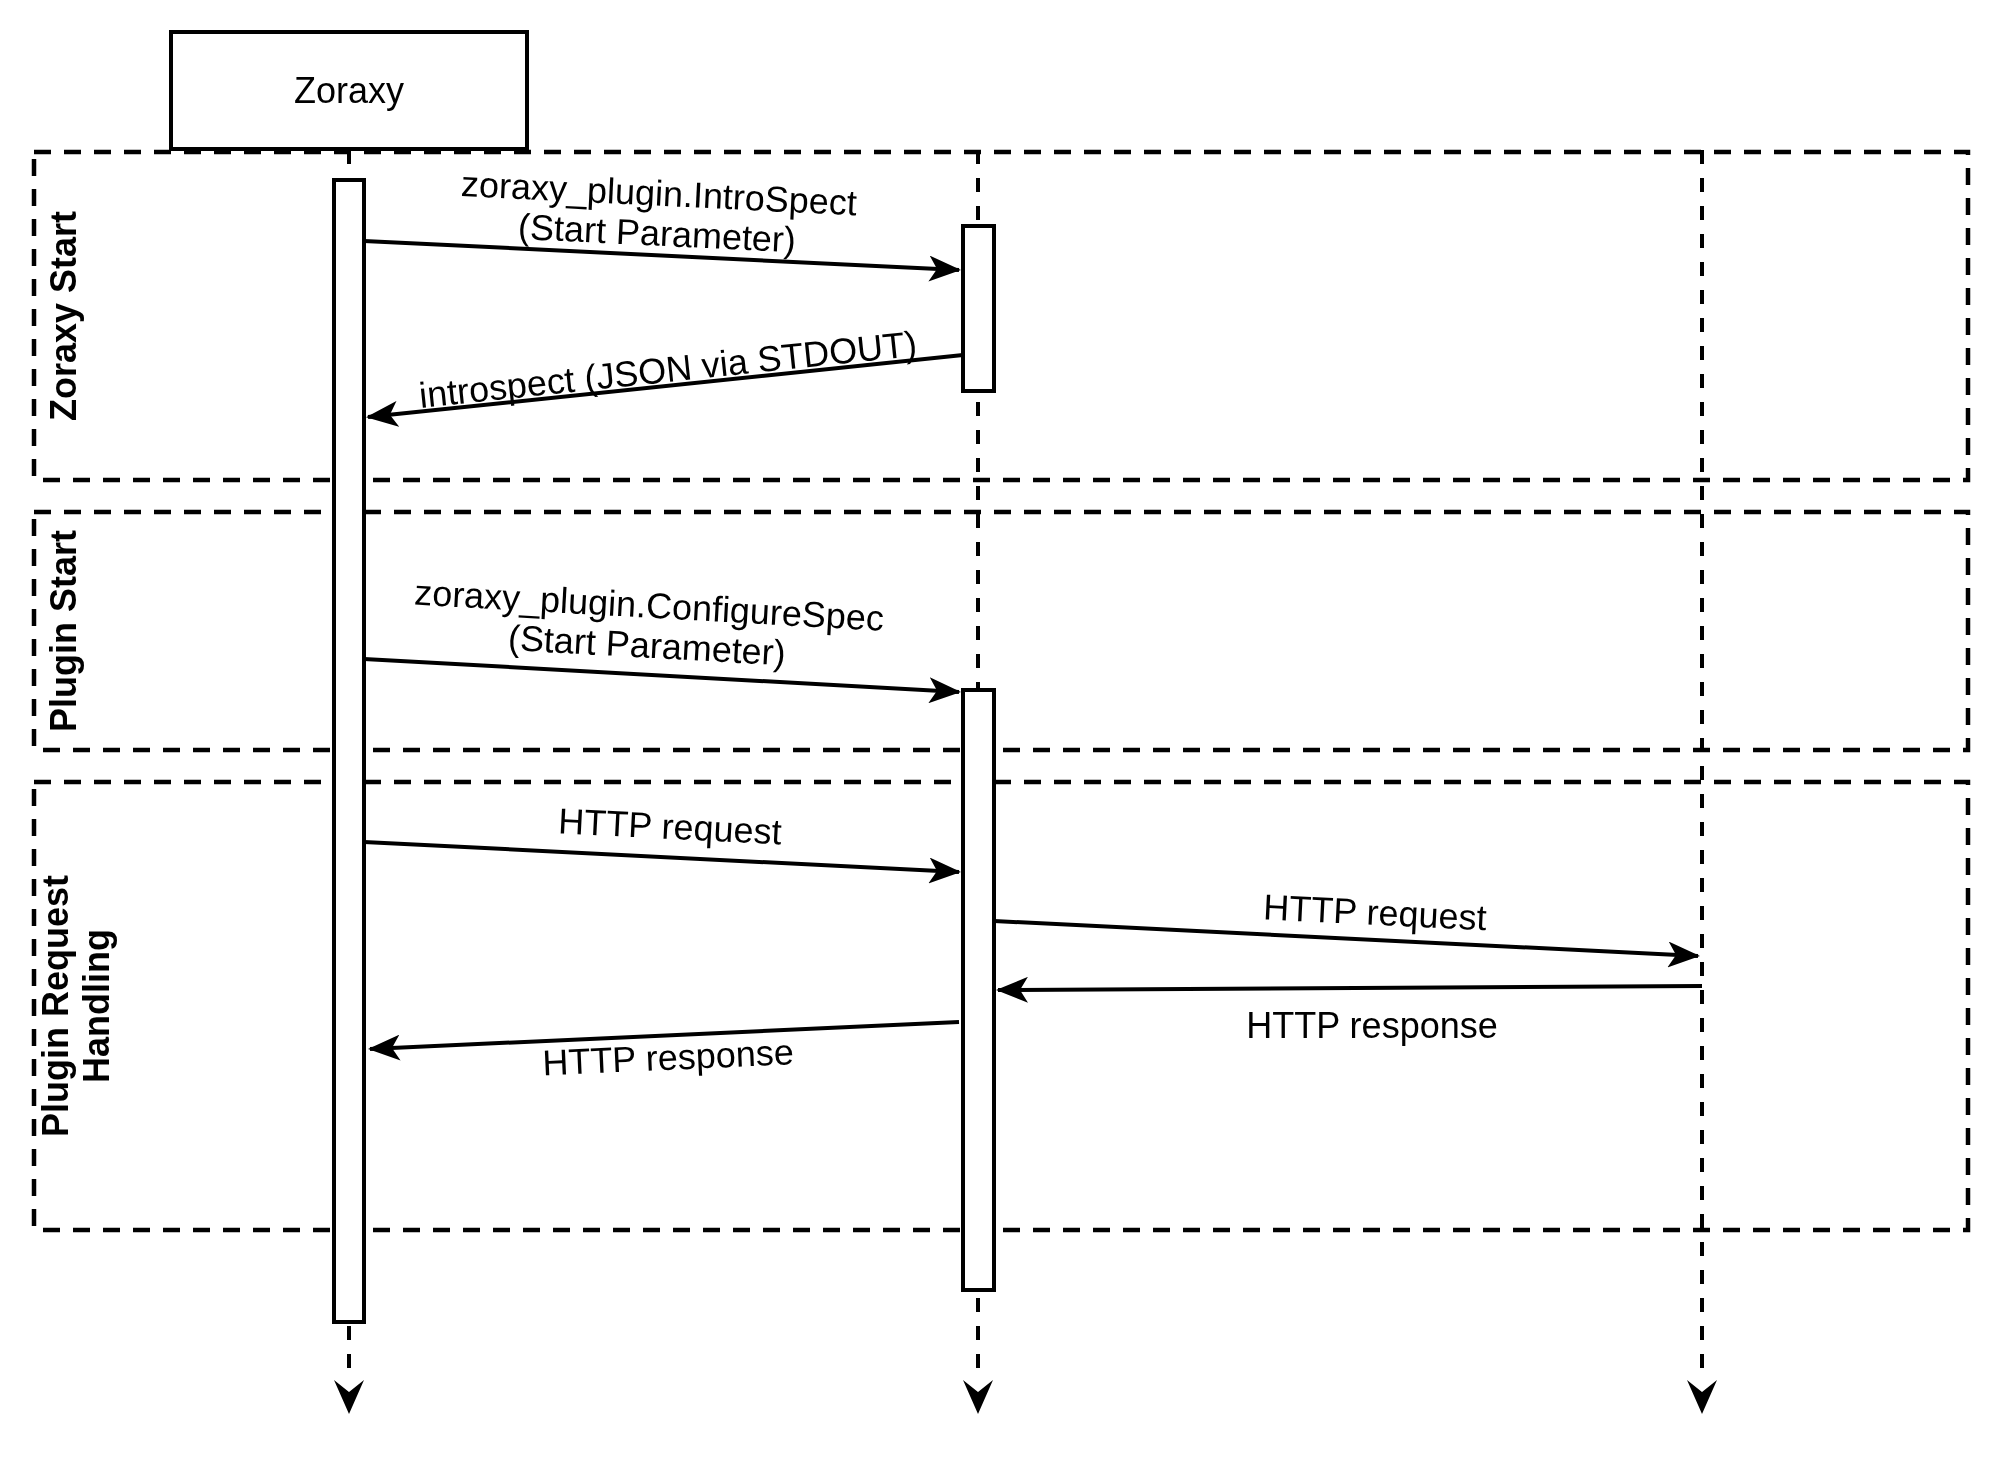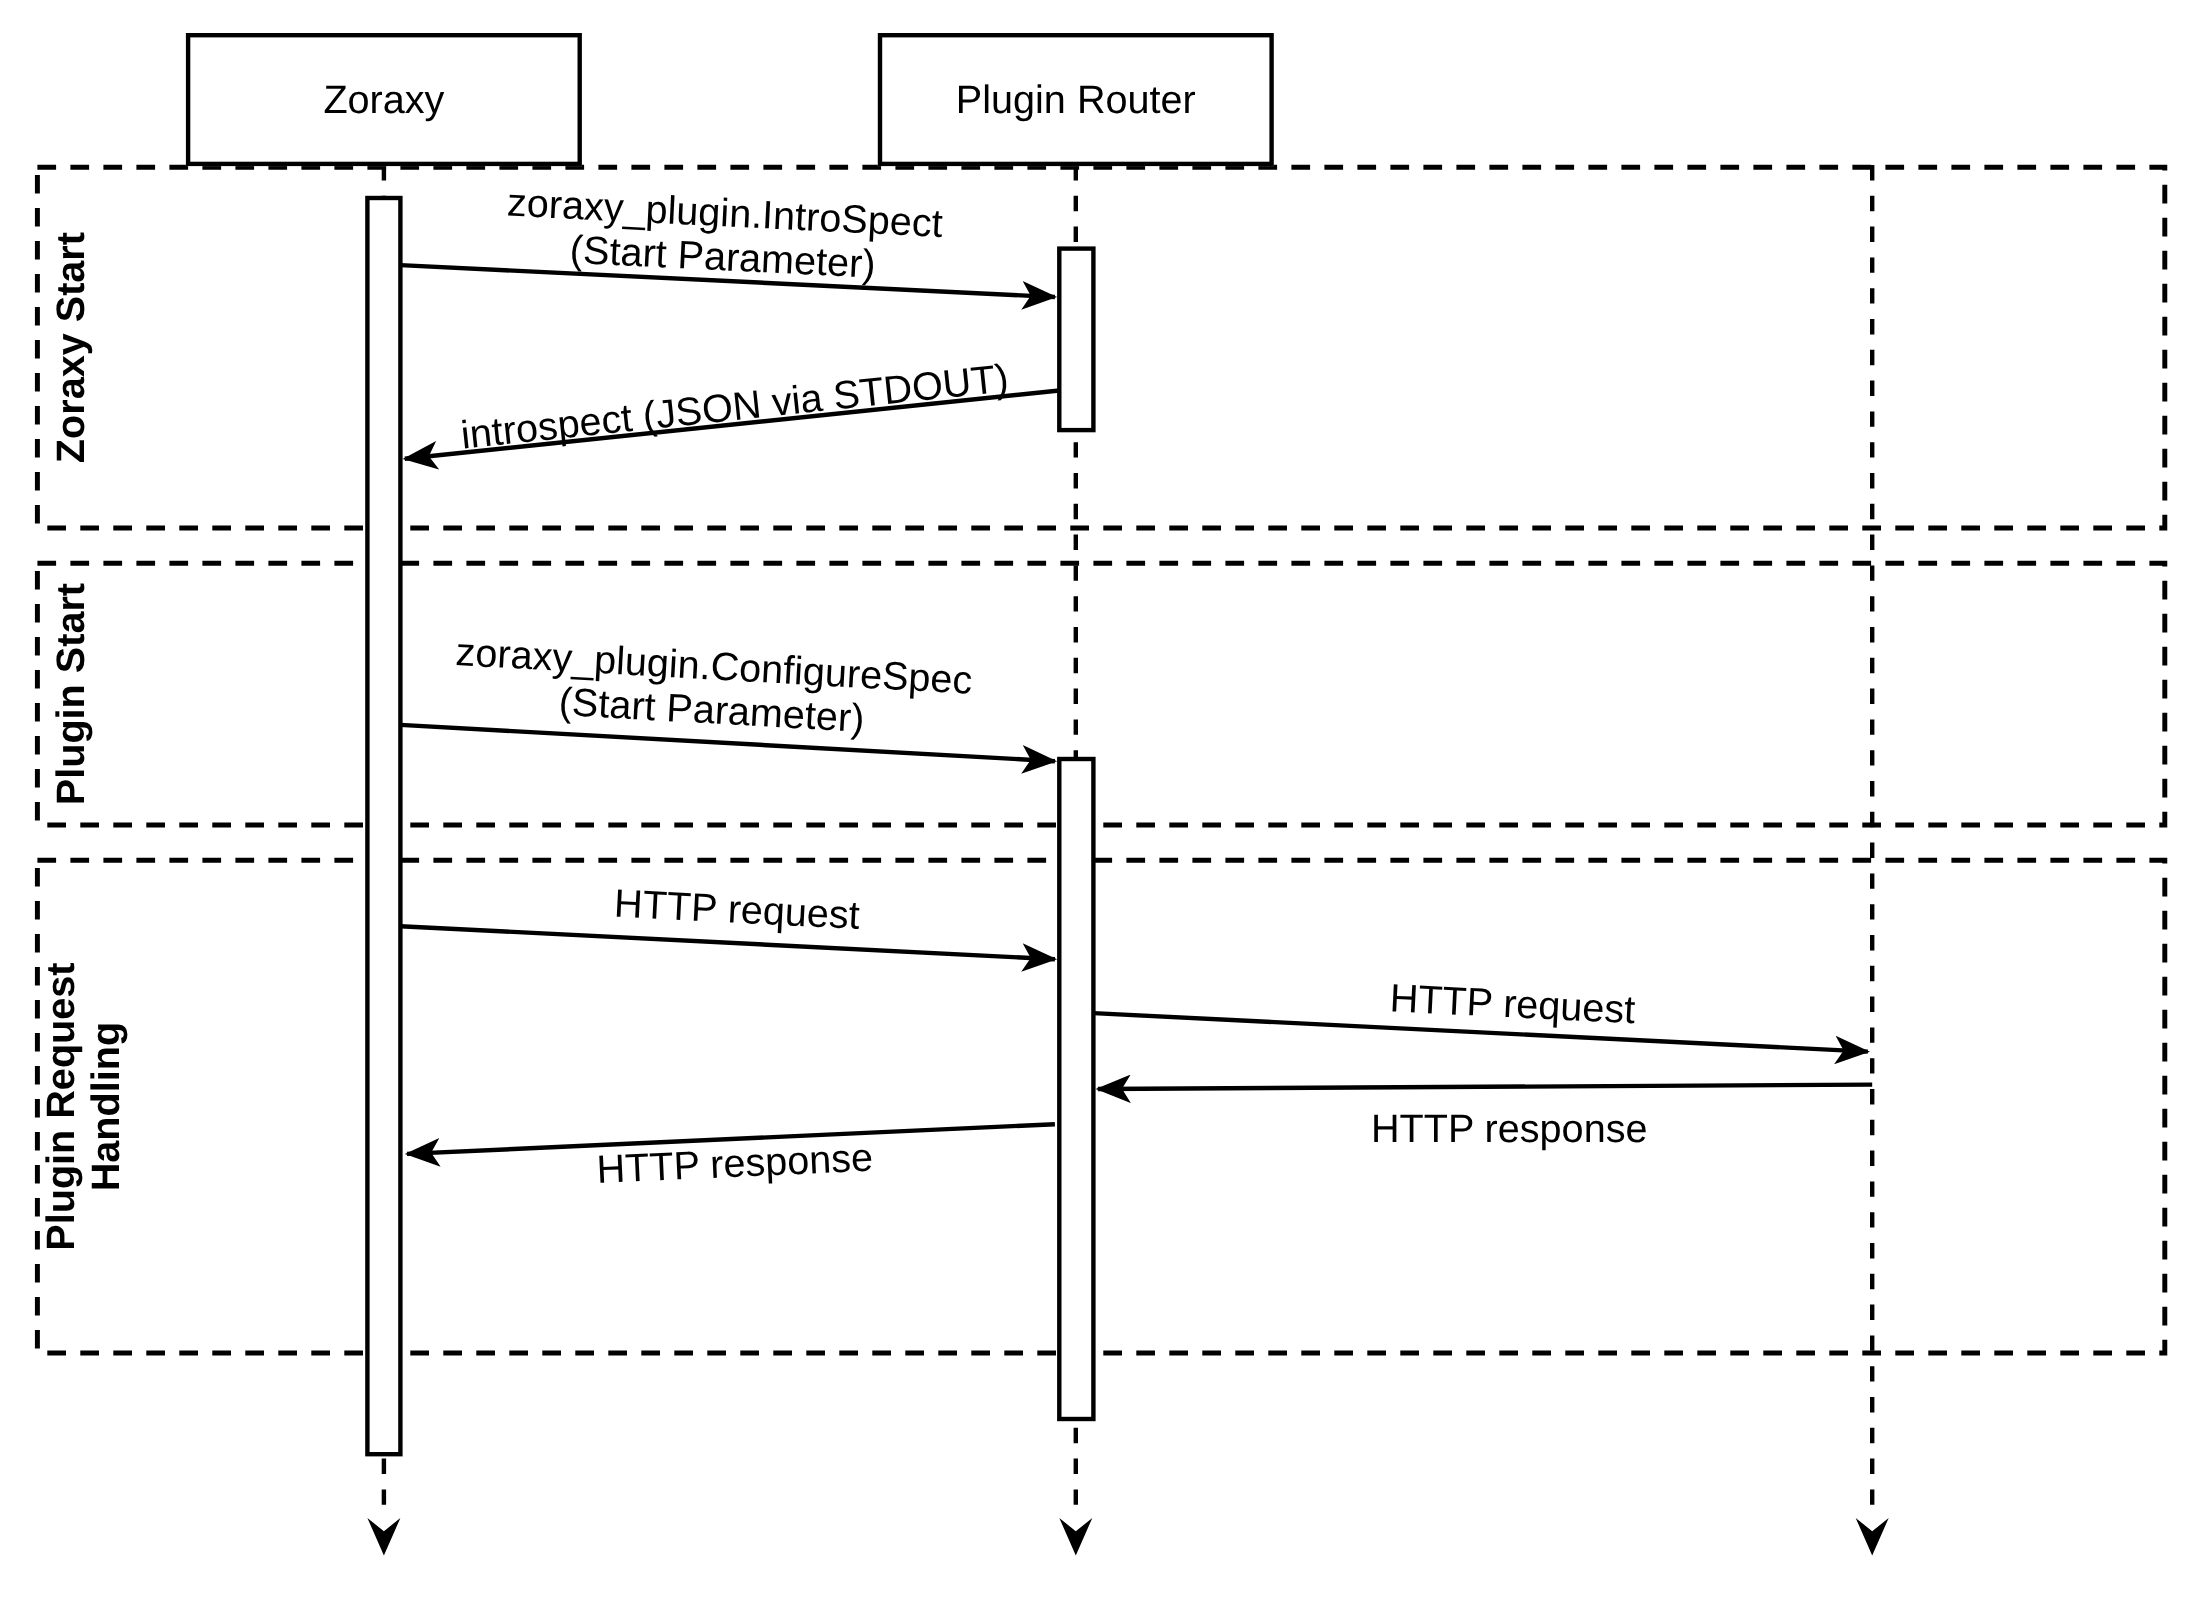--- a/index.html
+++ b/index.html
@@ -78,23 +78,20 @@
     <line x1="364" y1="659" x2="959" y2="692" stroke="#000" stroke-width="4" marker-end="url(#arrowhead)"></line>
     <line x1="364" y1="842" x2="959" y2="872" stroke="#000" stroke-width="4" marker-end="url(#arrowhead)"></line>
     <line x1="994" y1="921" x2="1698" y2="956" stroke="#000" stroke-width="4" marker-end="url(#arrowhead)"></line>
     <line x1="1702" y1="986" x2="998" y2="990" stroke="#000" stroke-width="4" marker-end="url(#arrowhead)"></line>
     <line x1="959" y1="1022" x2="370" y2="1049" stroke="#000" stroke-width="4" marker-end="url(#arrowhead)"></line>
   </svg>
 
   <div class="actor" style="left:169px;">
     <span>Zoraxy</span>
   </div>
-  <div class="actor" style="left:798px;">
-    <span>Plugin Router</span>
-  </div>
 
   <div class="lane-label" style="left:64px; top:316px; transform:translate(-50%,-50%) rotate(-90deg);">Zoraxy Start</div>
   <div class="lane-label" style="left:64px; top:631px; transform:translate(-50%,-50%) rotate(-90deg);">Plugin Start</div>
   <div class="lane-label" style="left:76px; top:1006px; transform:translate(-50%,-50%) rotate(-90deg);">
     <span>Plugin Request</span><br>
     <span>Handling</span>
   </div>
 
   <div class="msg-label" style="left:658px; top:214px; transform:translate(-50%,-50%) rotate(2.8deg);">
     <span>zoraxy_plugin.IntroSpect</span><br>

